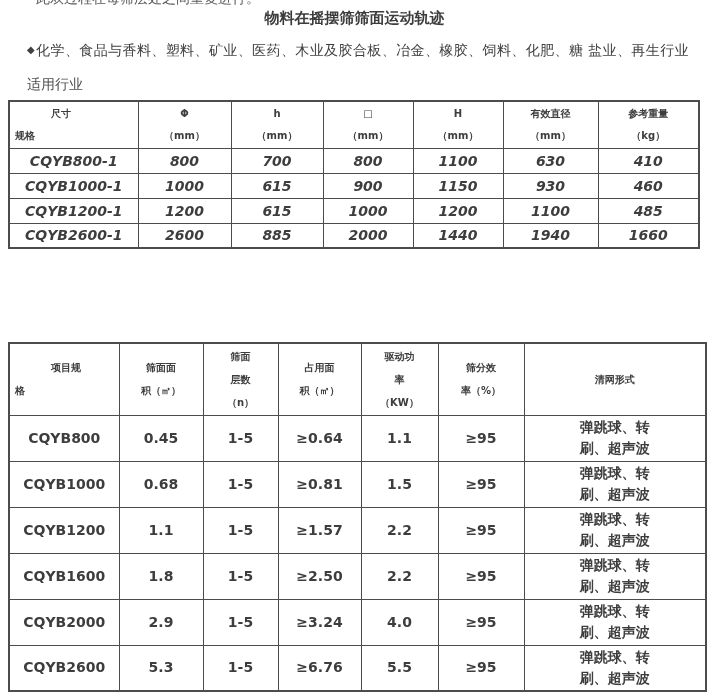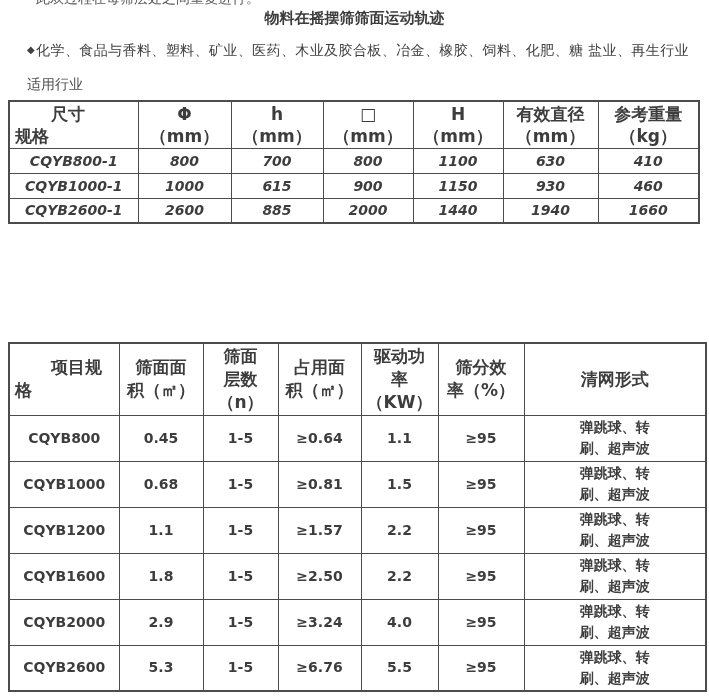--- a/index.html
+++ b/index.html
@@ -24,21 +24,21 @@
                      color: #404040; letter-spacing: 0.4px; white-space: nowrap; }
   #industries-line .bullet { font-size: 10px; vertical-align: 2px; margin-right: 1px; }
   #dimensions-heading { top: 77px; }
   #tech-heading { top: 318px; }
 
   table { border-collapse: collapse; table-layout: fixed;
           border: 2px solid #4c4c4c; background: #fff; }
   th, td { border: 1px solid #4c4c4c; padding: 0 2px; overflow: hidden;
            font-weight: bold; color: #3d3d3d; text-align: center;
            vertical-align: middle; white-space: pre-line; }
-  th { font-size: 17px; line-height: 22px; }
+  th { font-size: 10px; line-height: 22px; }
   td { font-size: 14px; }
 
   #dim-table { top: 100px; left: 8px; width: 690px; }
   #dim-table th { height: 47px; }
   #dim-table td { height: 25px; font-style: italic; }
 
   #tech-table { top: 342px; left: 8px; width: 697px; }
   #tech-table th { height: 72px; line-height: 23px; }
   #tech-table td { height: 46px; line-height: 21px; }
 
@@ -97,20 +97,29 @@
     <td>410</td>
   </tr>
   <tr>
     <td>CQYB1000-1</td>
     <td>1000</td>
     <td>615</td>
     <td>900</td>
     <td>1150</td>
     <td>930</td>
     <td>460</td>
+  </tr>
+  <tr>
+    <td>CQYB1200-1</td>
+    <td>1200</td>
+    <td>615</td>
+    <td>1000</td>
+    <td>1200</td>
+    <td>1100</td>
+    <td>485</td>
   </tr>
   <tr>
     <td>CQYB2600-1</td>
     <td>2600</td>
     <td>885</td>
     <td>2000</td>
     <td>1440</td>
     <td>1940</td>
     <td>1660</td>
   </tr>

